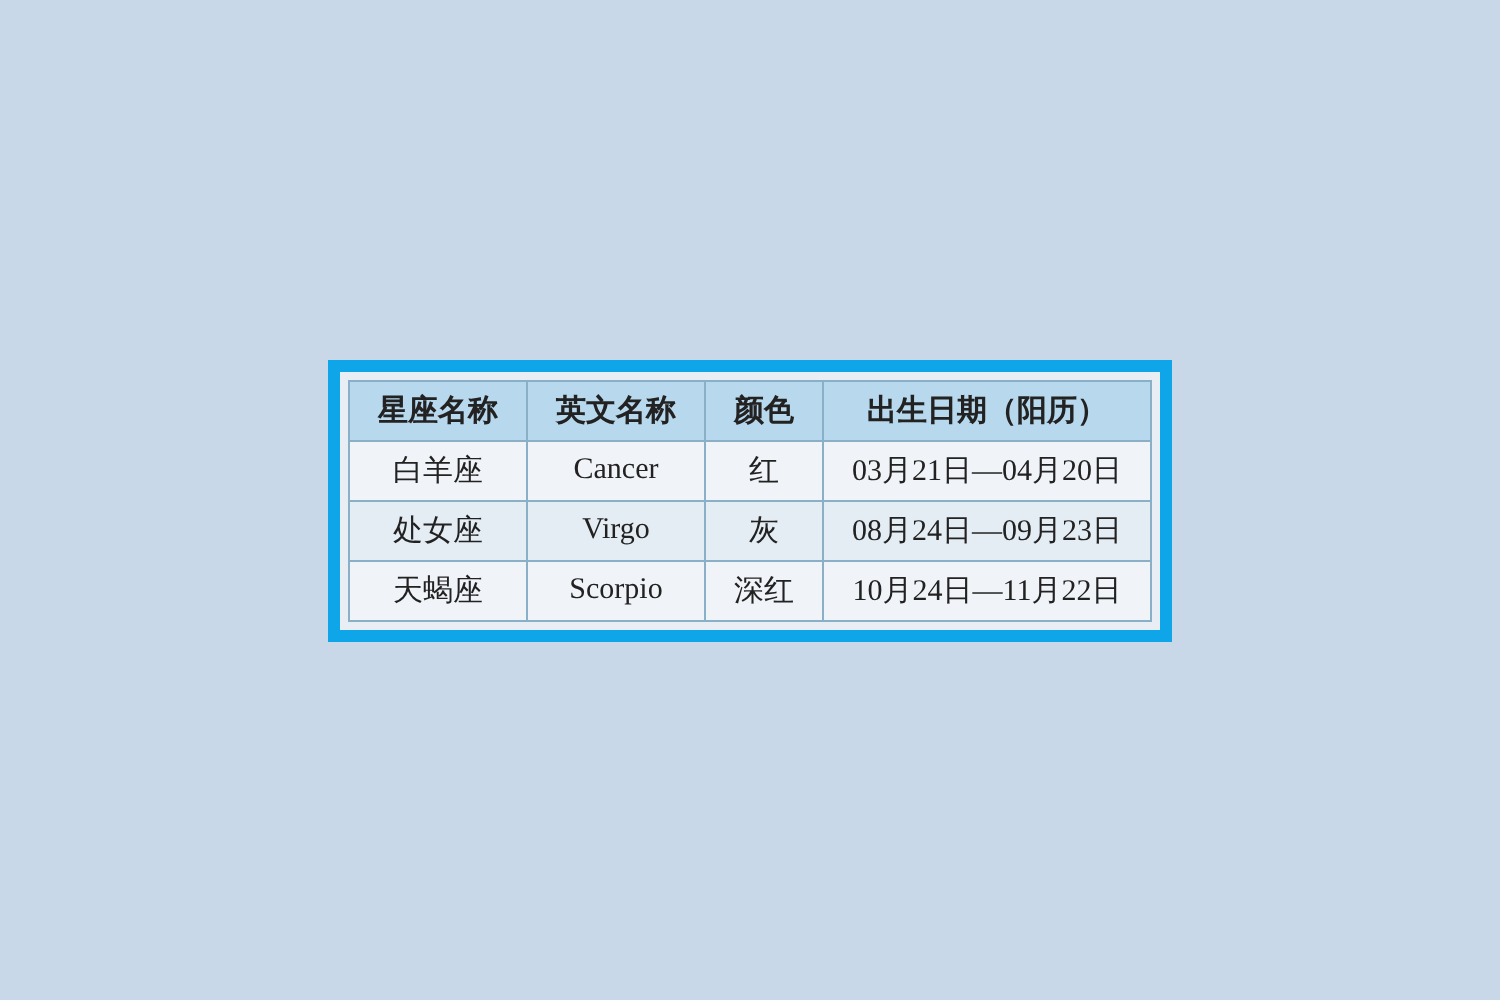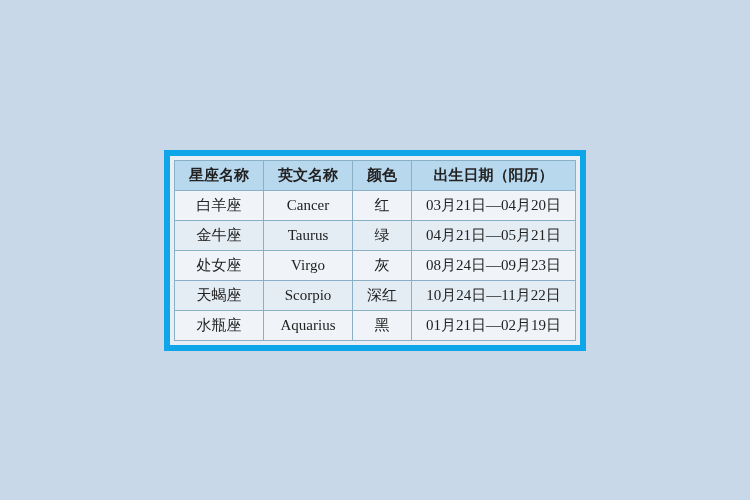--- a/index.html
+++ b/index.html
@@ -54,38 +54,26 @@
       </tr>
     </thead>
     <tbody id="table-body">
     <tr>
           <td>白羊座</td>
           <td>Cancer</td>
           <td>红</td>
           <td>03月21日—04月20日</td>
         </tr>
         <tr>
-          <td>金牛座</td>
-          <td>Taurus</td>
-          <td>绿</td>
-          <td>04月21日—05月21日</td>
-        </tr>
-        <tr>
           <td>处女座</td>
           <td>Virgo</td>
           <td>灰</td>
           <td>08月24日—09月23日</td>
         </tr>
         <tr>
           <td>天蝎座</td>
           <td>Scorpio</td>
           <td>深红</td>
           <td>10月24日—11月22日</td>
         </tr>
-        <tr>
-          <td>水瓶座</td>
-          <td>Aquarius</td>
-          <td>黑</td>
-          <td>01月21日—02月19日</td>
-        </tr>
       </tbody>
   </table>
 </div>
 
 </body></html>

